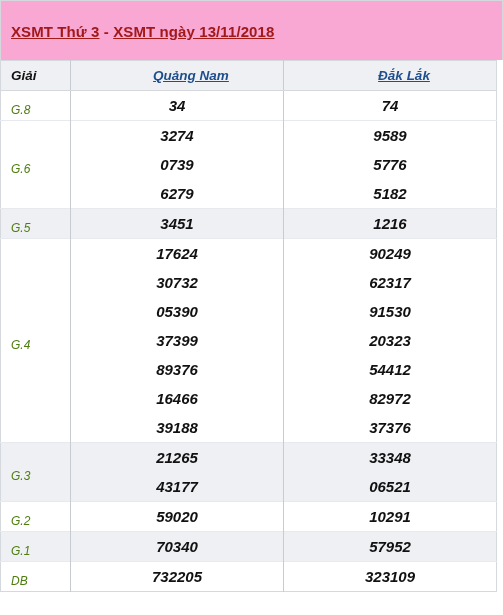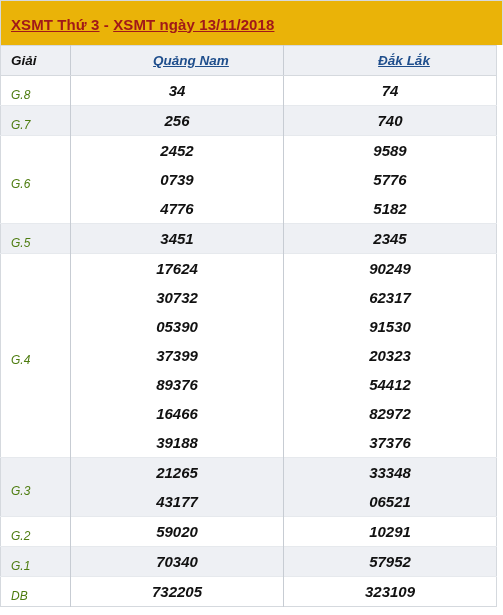--- a/index.html
+++ b/index.html
@@ -17,27 +17,27 @@
   .page {
     position: relative;
     width: 503px;
     height: 615px;
     box-sizing: border-box;
   }
 
   
   .title-bar {
     box-sizing: border-box;
-    height: 45px;
+    height: 60px;
     border: 1px solid #d5d9de;
     border-bottom: none;
     display: flex;
     align-items: center;
     padding: 2px 0 0 10px;
-    background: #eab308;
+    background: #f9a8d4;
   }
   .title-text {
     font-size: 15px;
     font-weight: bold;
     color: #a11919;
     letter-spacing: 0.1px;
     white-space: nowrap;
   }
   .title-link {
     color: #a11919;
@@ -170,60 +170,47 @@
             <span class="stack">
               <span class="stack-item">34</span>
             </span>
           </td>
           <td class="grp-cell col-divider">
             <span class="stack">
               <span class="stack-item">74</span>
             </span>
           </td>
         </tr>
-        <tr class="row-shaded">
-          <td class="cell-prize">G.7</td>
-          <td class="grp-cell">
-            <span class="stack">
-              <span class="stack-item">256</span>
-            </span>
-          </td>
-          <td class="grp-cell col-divider">
-            <span class="stack">
-              <span class="stack-item">740</span>
-            </span>
-          </td>
-        </tr>
         <tr class="row-white">
           <td class="cell-prize">G.6</td>
           <td class="grp-cell">
             <span class="stack">
-              <span class="stack-item">2452</span>
+              <span class="stack-item">3274</span>
               <span class="stack-item">0739</span>
-              <span class="stack-item">4776</span>
+              <span class="stack-item">6279</span>
             </span>
           </td>
           <td class="grp-cell col-divider">
             <span class="stack">
               <span class="stack-item">9589</span>
               <span class="stack-item">5776</span>
               <span class="stack-item">5182</span>
             </span>
           </td>
         </tr>
         <tr class="row-shaded">
           <td class="cell-prize">G.5</td>
           <td class="grp-cell">
             <span class="stack">
               <span class="stack-item">3451</span>
             </span>
           </td>
           <td class="grp-cell col-divider">
             <span class="stack">
-              <span class="stack-item">2345</span>
+              <span class="stack-item">1216</span>
             </span>
           </td>
         </tr>
         <tr class="row-white">
           <td class="cell-prize">G.4</td>
           <td class="grp-cell">
             <span class="stack">
               <span class="stack-item">17624</span>
               <span class="stack-item">30732</span>
               <span class="stack-item">05390</span>

